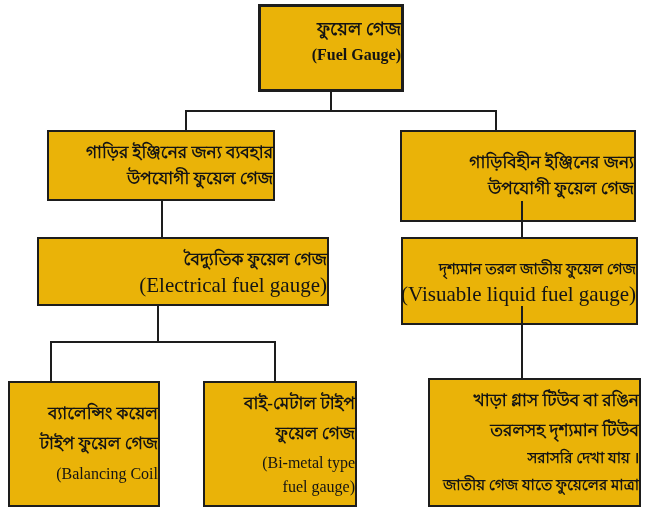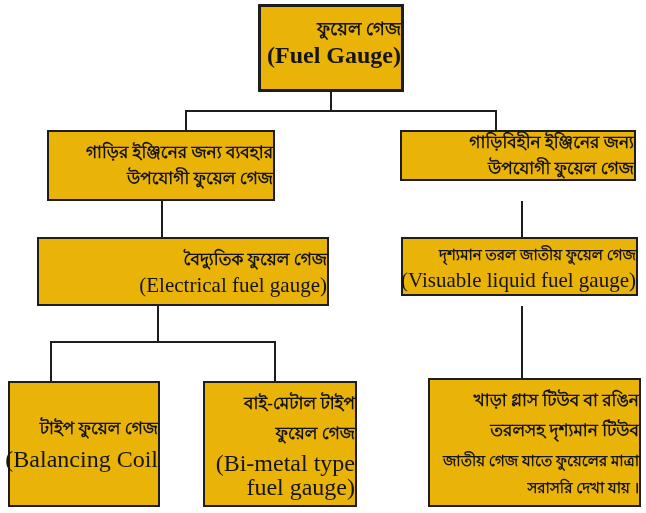--- a/index.html
+++ b/index.html
@@ -37,21 +37,21 @@
     line-height: 26px;
   }
   .bn {
     font-weight: 700;
     font-size: 17px;
     font-family: "Liberation Serif", serif;
   }
   .bn.sm { font-size: 15px; }
   .en {
     font-family: "Liberation Serif", serif;
-    font-size: 24px;
+    font-size: 16px;
     font-weight: 400;
   }
   .en.bold { font-weight: 700; }
   .en.lg { font-size: 21px; }
   .lh30 { line-height: 30px; }
   .lh24 { line-height: 24px; }
   .vline, .hline {
     position: absolute;
     background: #1d1d1d;
   }
@@ -71,57 +71,58 @@
   <div class="vline" style="left:330px; top:92px;  height:19px;"></div>
   <div class="hline" style="left:185px; top:110px; width:312px;"></div>
   <div class="vline" style="left:185px; top:110px; height:21px;"></div>
   <div class="vline" style="left:495px; top:110px; height:21px;"></div>
 
   <div class="node" style="left:47px; top:130px; width:228px; height:71px;">
     <div class="line bn">গাড়ির ইঞ্জিনের জন্য ব্যবহার</div>
     <div class="line bn">উপযোগী ফুয়েল গেজ</div>
   </div>
 
-  <div class="node" style="left:400px; top:130px; width:236px; height:51px;">
+  <div class="node" style="left:400px; top:130px; width:236px; height:92px;">
     <div class="line bn">গাড়িবিহীন ইঞ্জিনের জন্য</div>
     <div class="line bn">উপযোগী ফুয়েল গেজ</div>
   </div>
 
   <div class="vline" style="left:161px; top:201px; height:36px;"></div>
   <div class="vline" style="left:521px; top:201px; height:36px;"></div>
 
   <div class="node" style="left:37px; top:237px; width:292px; height:69px;">
     <div class="line bn">বৈদ্যুতিক ফুয়েল গেজ</div>
     <div class="line en lg lh24">(Electrical fuel gauge)</div>
   </div>
 
-  <div class="node" style="left:401px; top:237px; width:237px; height:59px;">
+  <div class="node" style="left:401px; top:237px; width:237px; height:88px;">
     <div class="line bn sm">দৃশ্যমান তরল জাতীয় ফুয়েল গেজ</div>
     <div class="line en lg lh24">(Visuable liquid fuel gauge)</div>
   </div>
 
   <div class="vline" style="left:157px; top:306px; height:36px;"></div>
   <div class="hline" style="left:50px;  top:341px; width:226px;"></div>
   <div class="vline" style="left:50px;  top:341px; height:40px;"></div>
   <div class="vline" style="left:274px; top:341px; height:40px;"></div>
 
   <div class="vline" style="left:521px; top:306px; height:72px;"></div>
 
   <div class="node" style="left:8px; top:381px; width:152px; height:126px;">
+    <div class="line bn lh30">ব্যালেন্সিং কয়েল</div>
     <div class="line bn lh30">টাইপ ফুয়েল গেজ</div>
     <div class="line en lh30">(Balancing Coil</div>
   </div>
 
   <div class="node" style="left:203px; top:381px; width:154px; height:126px;">
     <div class="line bn lh30">বাই-মেটাল টাইপ</div>
     <div class="line bn lh30">ফুয়েল গেজ</div>
     <div class="line en lh24" style="margin-top:2px;">(Bi-metal type</div>
     <div class="line en lh24">fuel gauge)</div>
   </div>
 
   <div class="node" style="left:428px; top:378px; width:213px; height:129px;padding-left:36px;">
     <div class="line bn lh30">খাড়া গ্লাস টিউব বা রঙিন</div>
     <div class="line bn lh30">তরলসহ দৃশ্যমান টিউব</div>
+    <div class="line bn sm lh24">সরাসরি দেখা যায় ।</div>
     <div class="line bn sm lh30">জাতীয় গেজ যাতে ফুয়েলের মাত্রা</div>
-    <div class="line bn sm lh24">সরাসরি দেখা যায় ।</div>
   </div>
 
 </div>
 
 </body></html>

